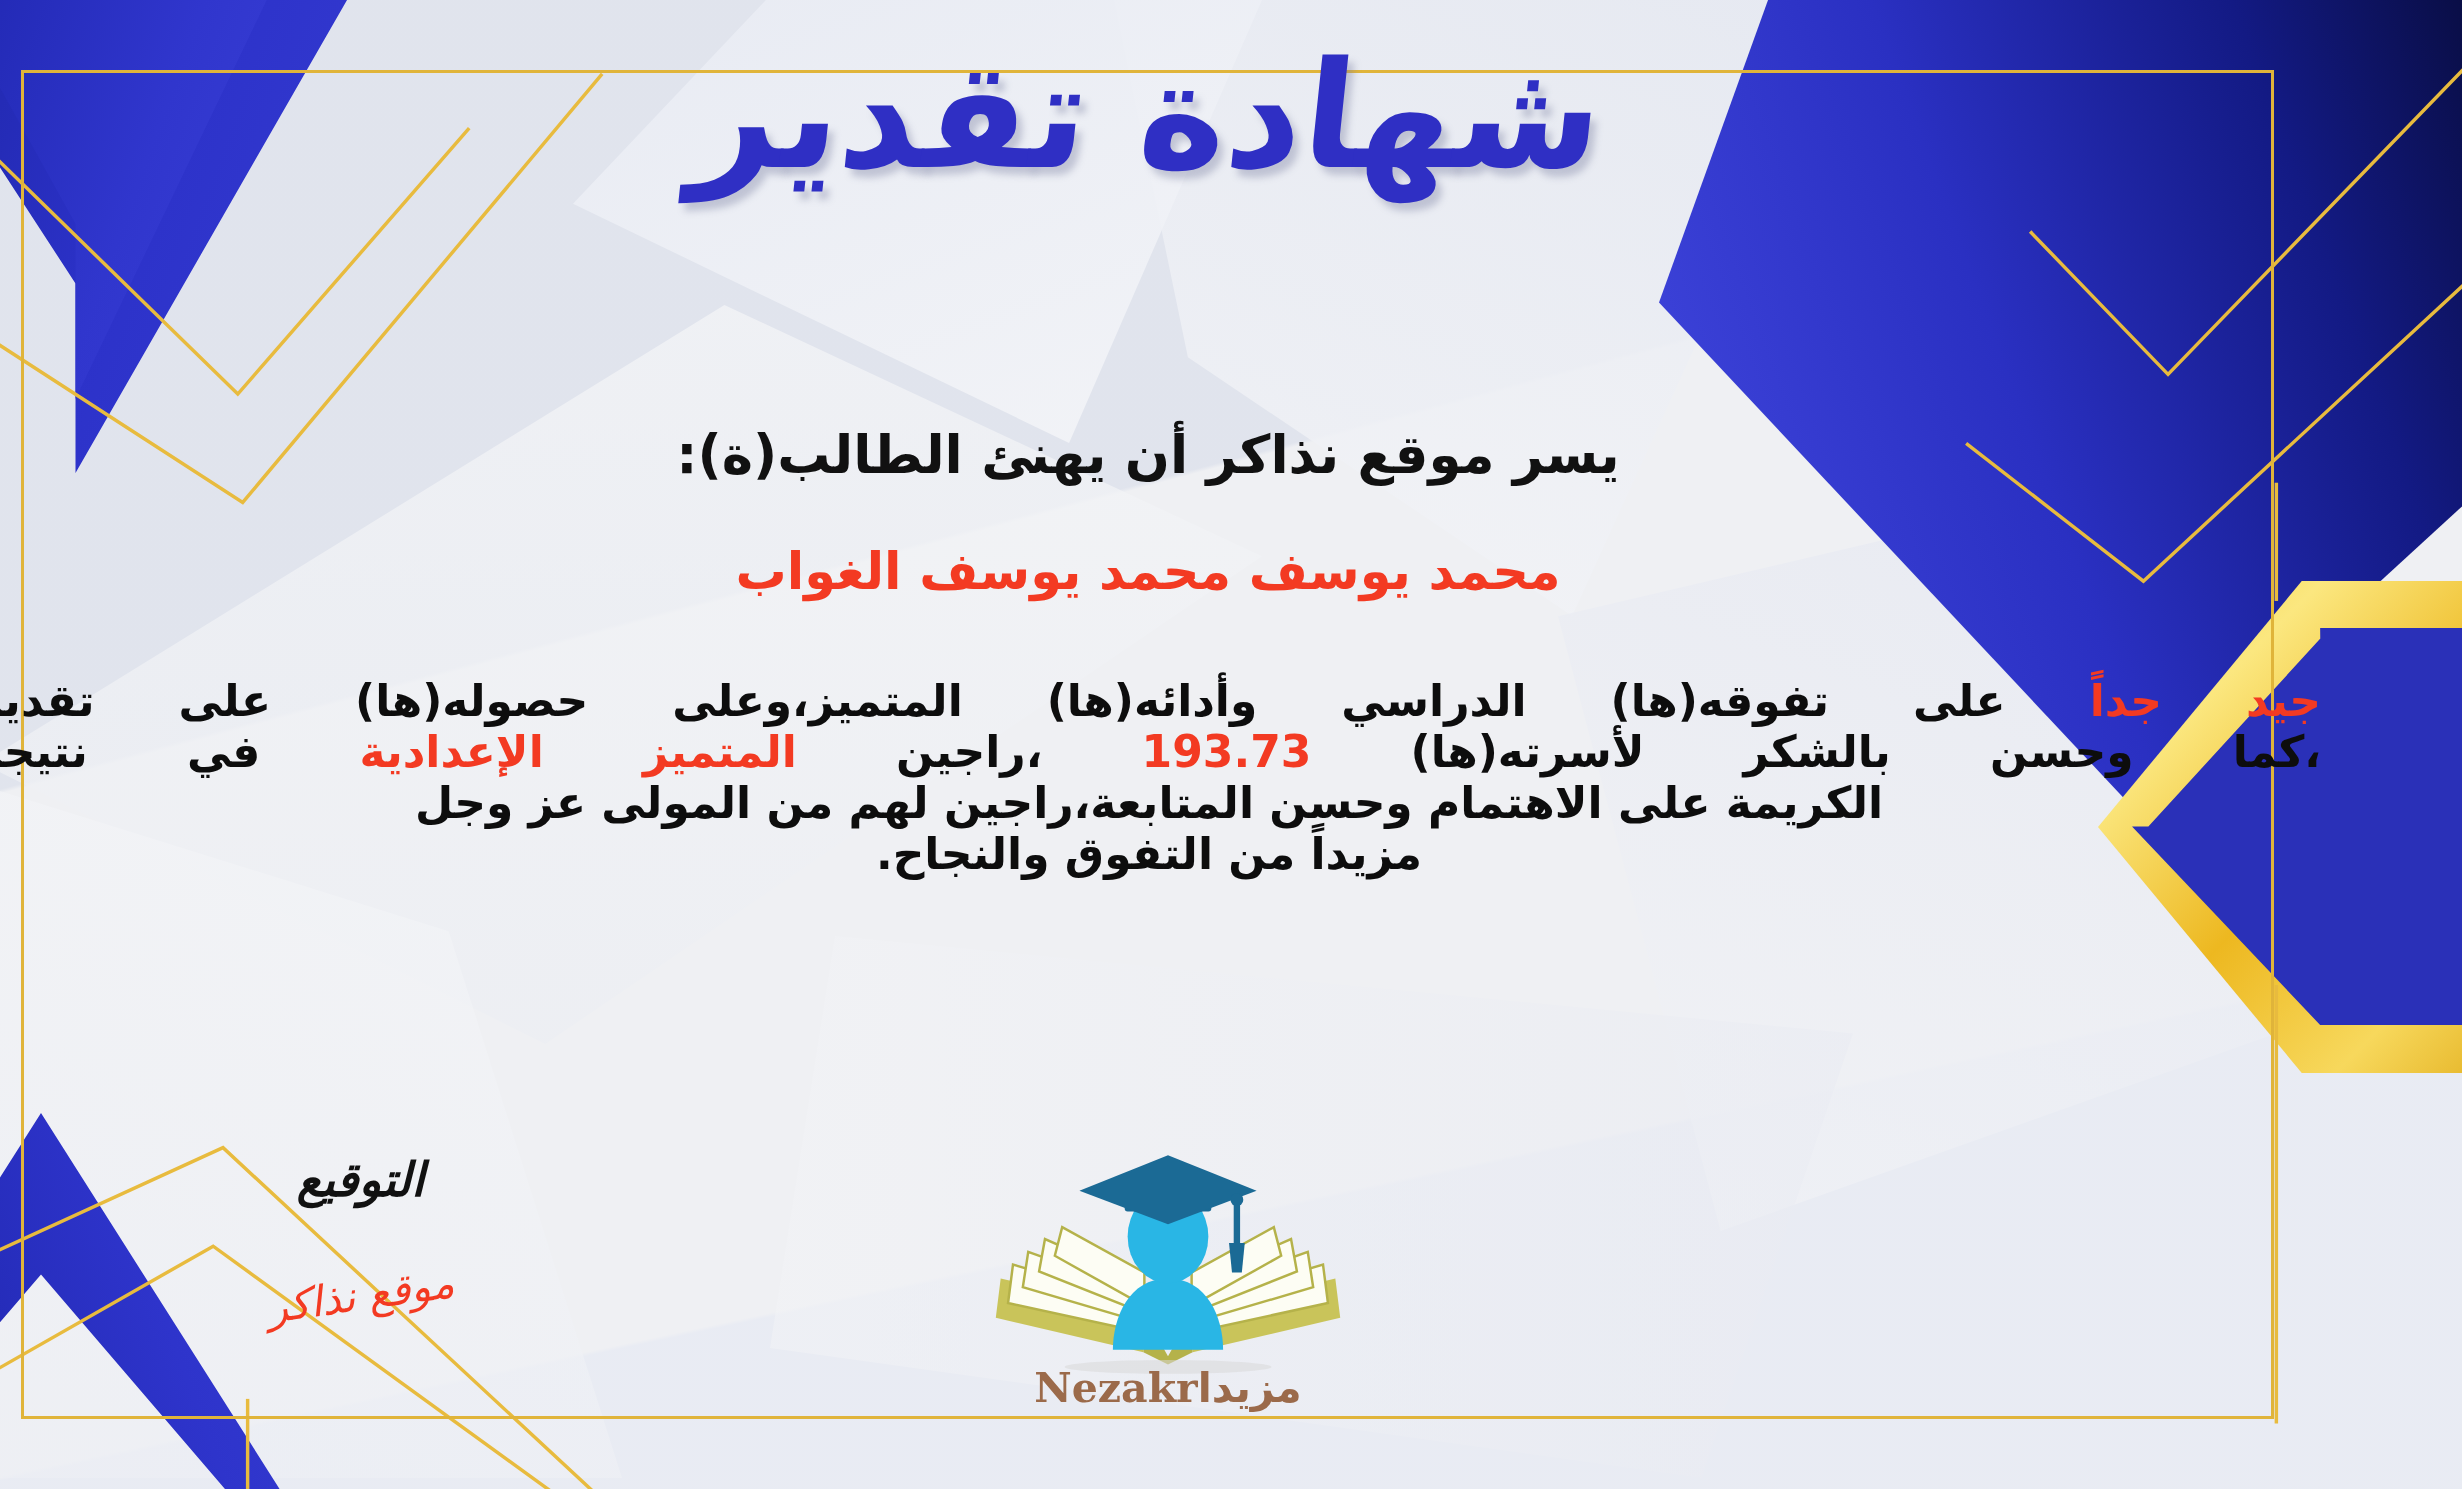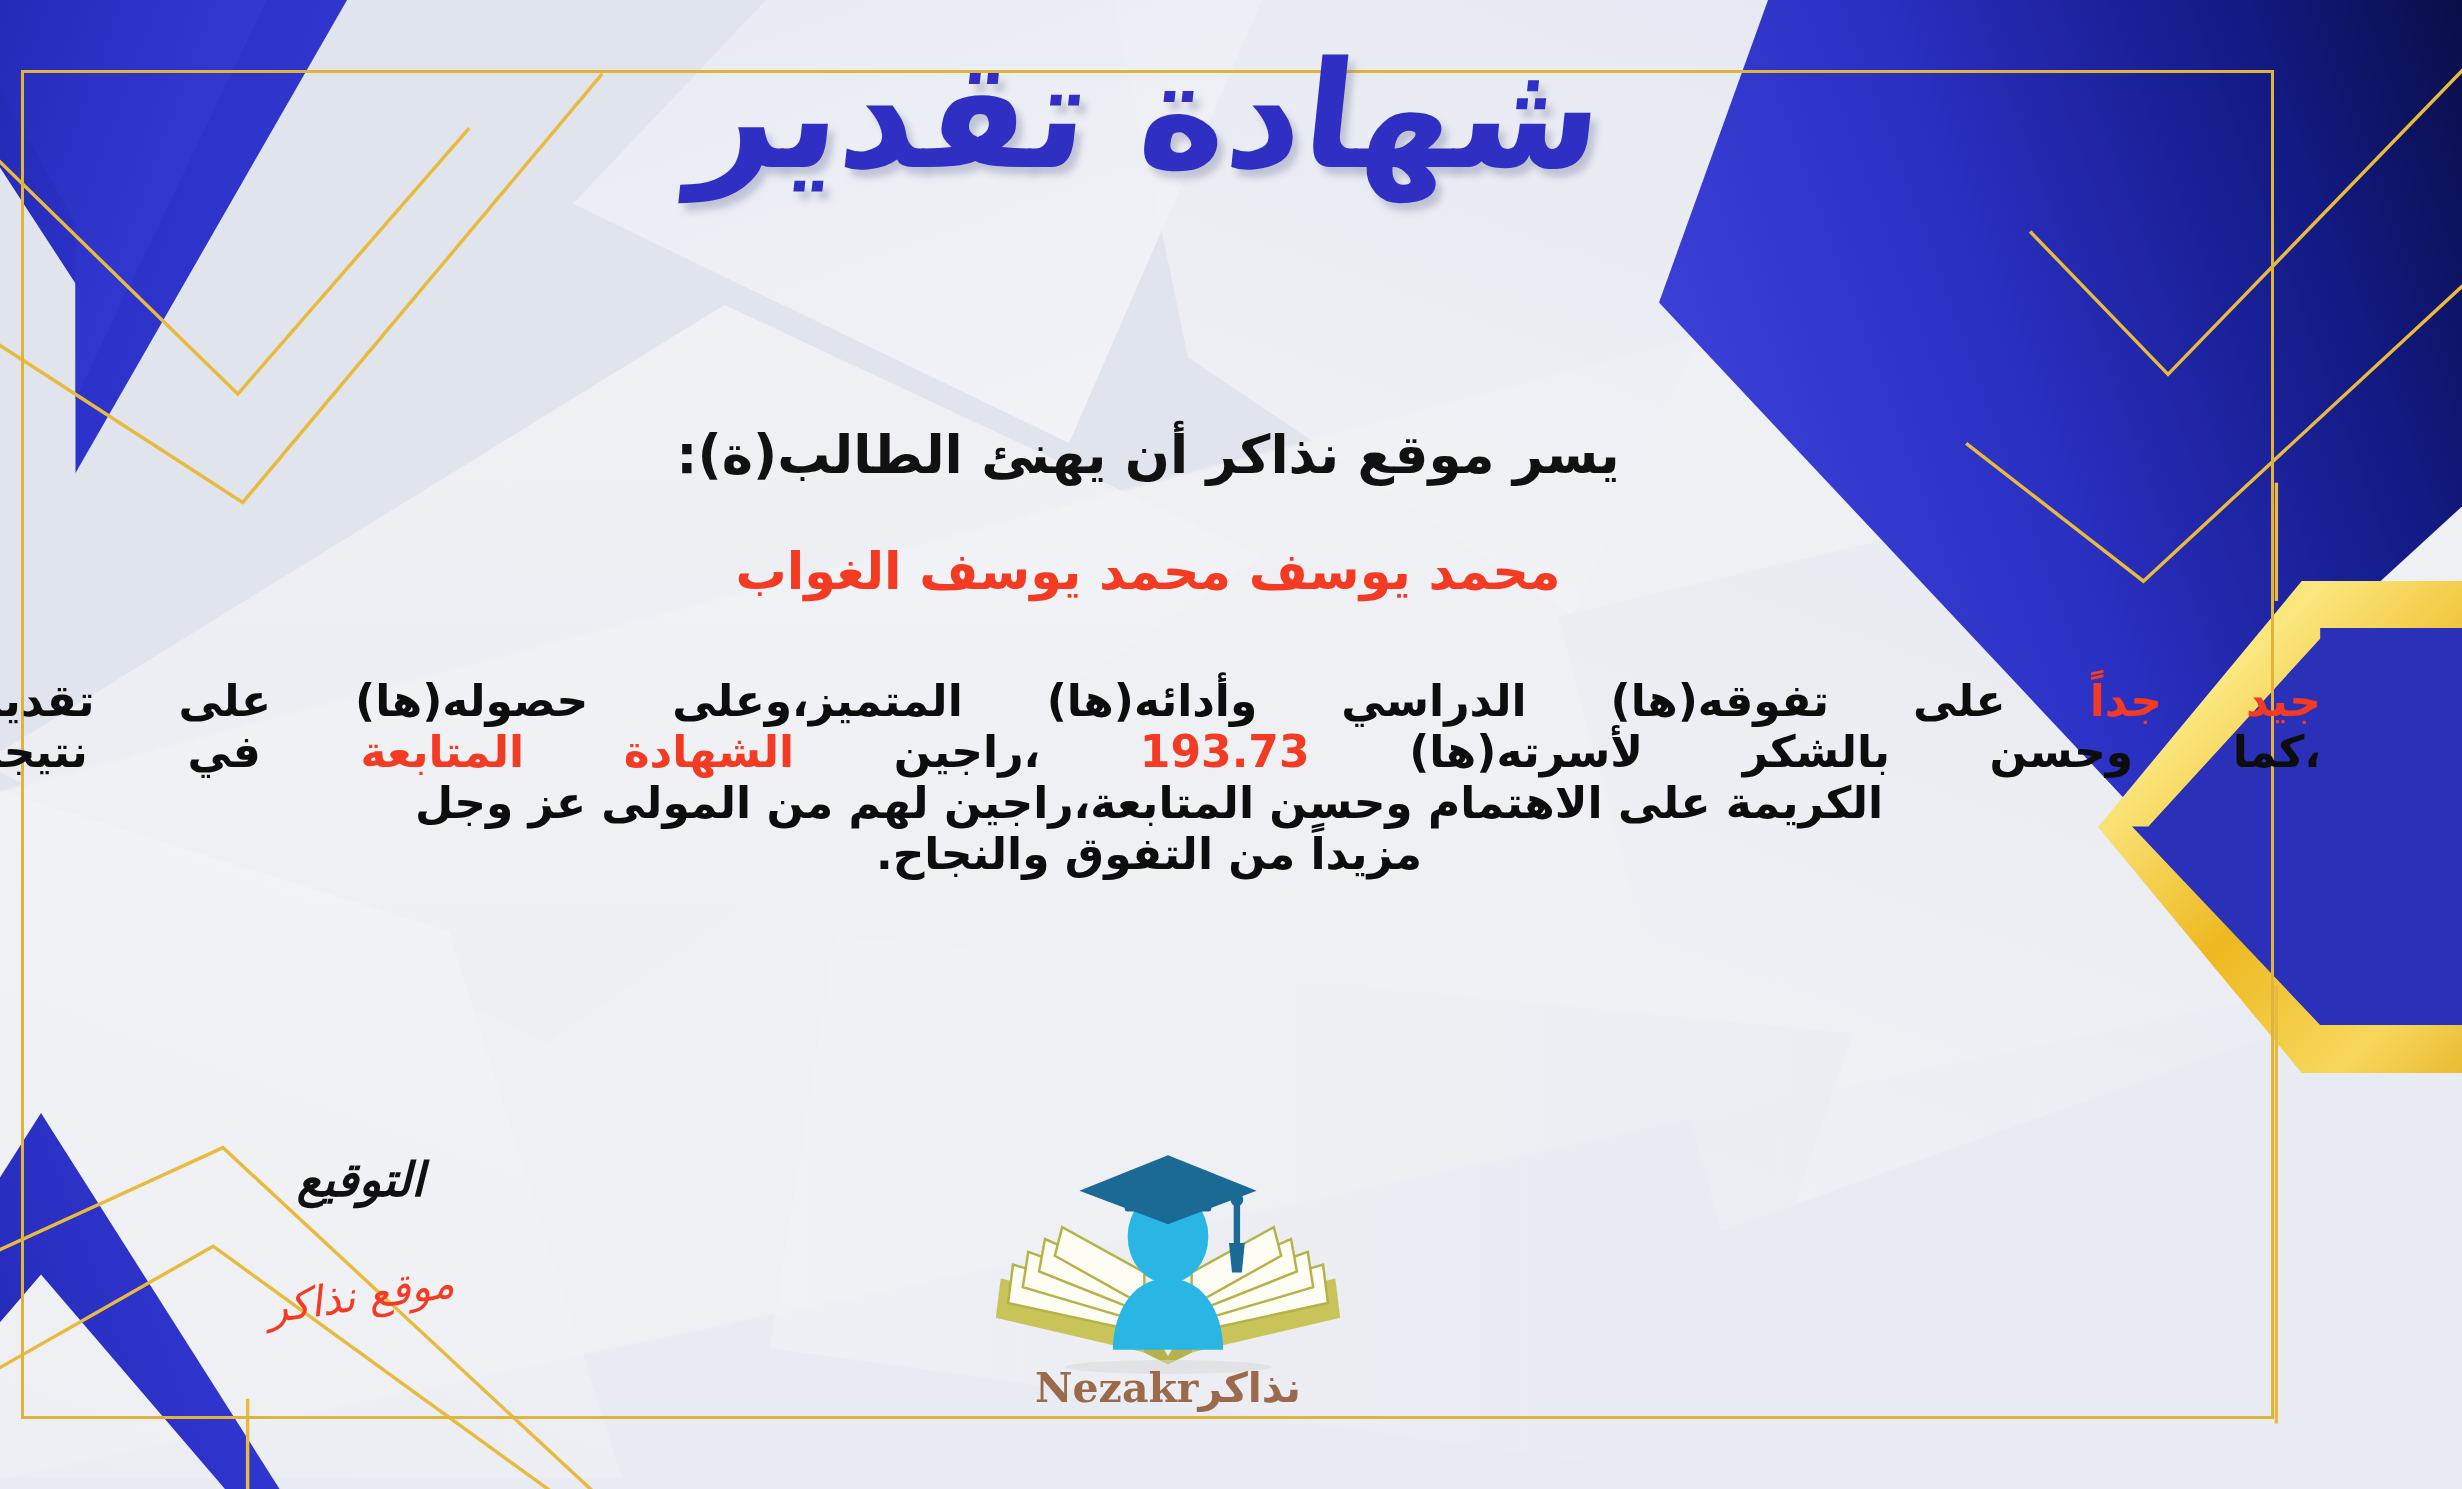--- a/index.html
+++ b/index.html
@@ -220,21 +220,21 @@
 
     <div class="body-block">
       <div class="body-line l1">
         <span class="hl">جيد جداً</span>
         <span>على تفوقه(ها) الدراسي وأدائه(ها) المتميز،وعلى حصوله(ها) على تقدير</span>
       </div>
       <div class="body-line l2">
         <span>،كما وحسن بالشكر لأسرته(ها)</span>
         <span class="hl">193.73</span>
         <span>،راجين</span>
-        <span class="hl">الشهادة المتابعة</span>
+        <span class="hl">المتميز الإعدادية</span>
         <span>في نتيجة</span>
       </div>
       <div class="body-line">الكريمة على الاهتمام وحسن المتابعة،راجين لهم من المولى عز وجل</div>
       <div class="body-line">مزيداً من التفوق والنجاح.</div>
     </div>
 
     <div class="sign-label">التوقيع</div>
     <div class="signature">موقع نذاكر</div>
 
     <div class="logo">
@@ -266,19 +266,19 @@
         <rect x="292" y="58" width="176" height="56" rx="6" fill="#1b6a95"></rect>
         <rect x="292" y="58" width="176" height="12" fill="#f3f5f6"></rect>
 
         <path d="M380 0 L560 72 L380 140 L200 72 Z" fill="#1b6a95"></path>
 
         <path d="M520 86 L520 180" stroke="#1b6a95" stroke-width="13" fill="none"></path>
         <circle cx="520" cy="90" r="13" fill="#1b6a95"></circle>
         <path d="M504 178 L536 178 L530 238 L510 238 Z" fill="#1b6a95"></path>
       </svg>
       <div class="logo-text">
-        <span>Nezakr</span><span class="ar">نذاكر</span>
+        <span>Nezakr</span><span class="ar">مزيدا</span>
       </div>
     </div>
 
   </div>
 </div>
 
 
 </body></html>

